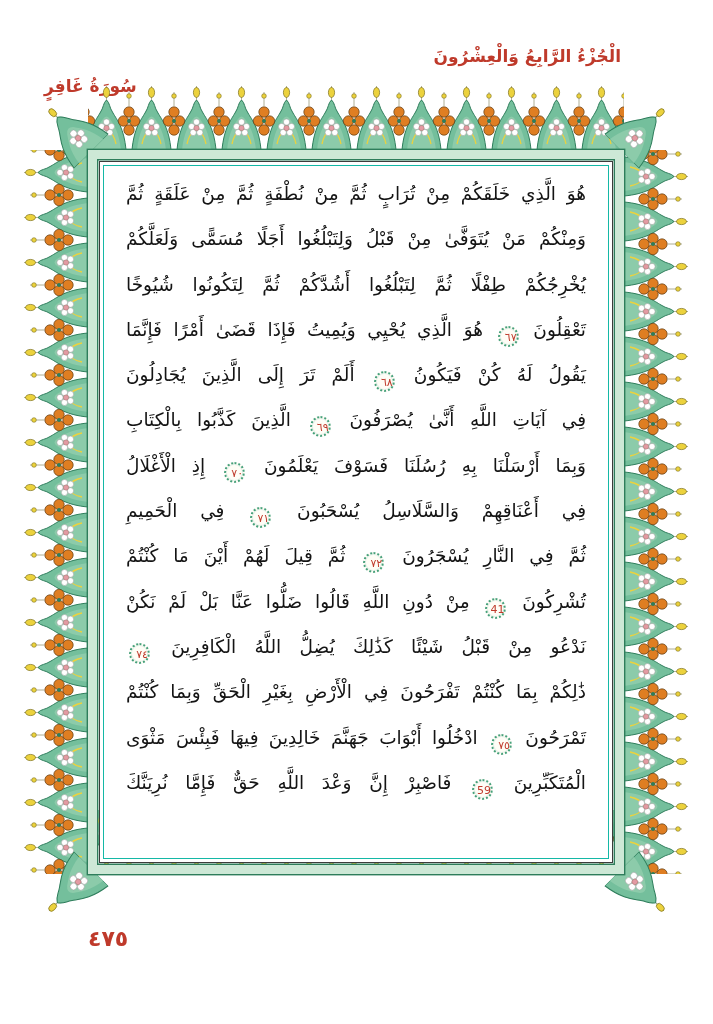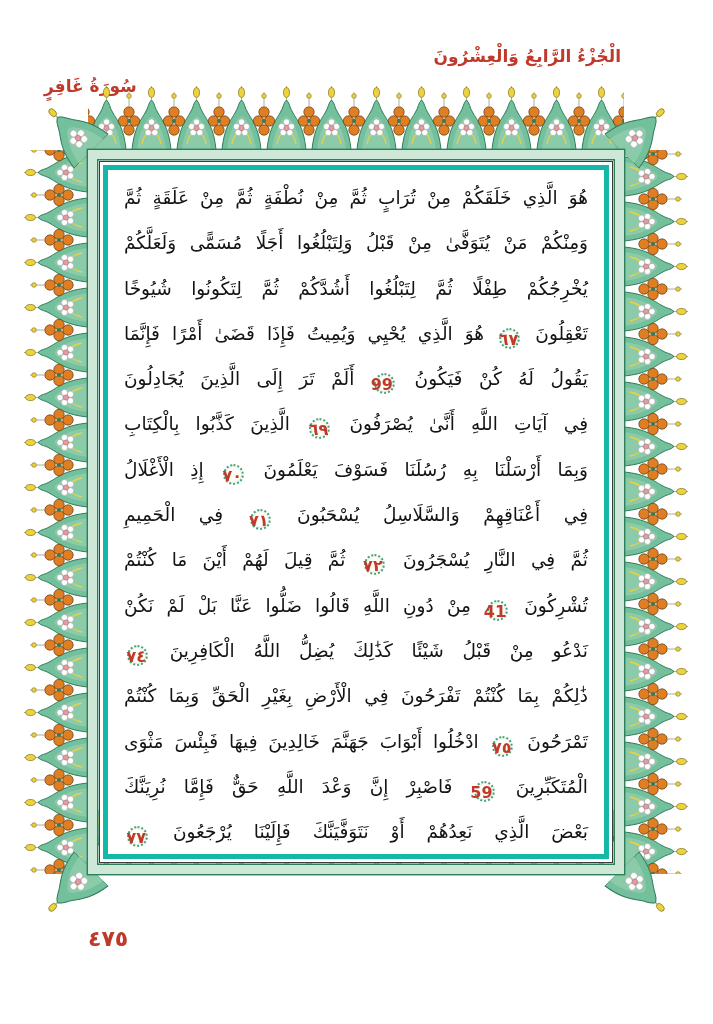--- a/index.html
+++ b/index.html
@@ -21,28 +21,28 @@
   #ornament .corner{position:absolute;width:60px;height:60px;}
 
   
   #edging{position:absolute;left:88px;top:150px;width:536px;height:724px;
     border:9px solid var(--green-light);
     box-shadow:0 0 0 1.4px var(--green-dark), inset 0 0 0 1.4px var(--green-dark);}
 
   
   .frame-outer{position:absolute;left:99px;top:161px;width:514px;height:702px;
     border:1.5px solid #3c3c3c;background:#fff;padding:3px;}
-  .frame-inner{width:100%;height:100%;border:5px solid #14b8a6;padding:5px 16px;overflow:hidden;}
+  .frame-inner{width:100%;height:100%;border:1px solid #14b8a6;padding:5px 22px;overflow:hidden;}
 
   
   .line{direction:rtl;text-align:justify;text-align-last:justify;height:45.3px;line-height:45.3px;
     font-size:18.5px;color:var(--ink);white-space:normal;}
   .medallion{display:inline-block;width:21px;height:21px;border-radius:50%;
     border:2px dotted #46a07a;background:#fffdf6;color:var(--accent-red);
-    font-size:16px;line-height:20px;text-align:center;vertical-align:-5px;margin:0 3px;font-weight:bold;
+    font-size:11px;line-height:20px;text-align:center;vertical-align:-5px;margin:0 3px;font-weight:normal;
     box-shadow:inset 0 0 0 1px #e6f2ea;}
 
   .page-number{position:absolute;left:88px;top:926px;width:536px;text-align:left;
     color:var(--accent-red);font-size:22px;font-weight:bold;}
 </style>
 </head>
 <body>
 
 <div class="page">
   <div class="hdr hdr-right">الْجُزْءُ الرَّابِعُ وَالْعِشْرُونَ</div>
@@ -1798,29 +1798,28 @@
     </div>
   <div id="edging"></div>
 
   <div class="frame-outer">
     <div class="frame-inner">
       <div id="lines">
           <div class="line"><span>هُوَ الَّذِي خَلَقَكُمْ مِنْ تُرَابٍ ثُمَّ مِنْ نُطْفَةٍ ثُمَّ مِنْ عَلَقَةٍ ثُمَّ</span> </div>
           <div class="line"><span>وَمِنْكُمْ مَنْ يُتَوَفَّىٰ مِنْ قَبْلُ وَلِتَبْلُغُوا أَجَلًا مُسَمًّى وَلَعَلَّكُمْ</span> </div>
           <div class="line"><span>يُخْرِجُكُمْ طِفْلًا ثُمَّ لِتَبْلُغُوا أَشُدَّكُمْ ثُمَّ لِتَكُونُوا شُيُوخًا</span> </div>
           <div class="line"><span>تَعْقِلُونَ</span> <span class="medallion">٦٧</span> <span>هُوَ الَّذِي يُحْيِي وَيُمِيتُ فَإِذَا قَضَىٰ أَمْرًا فَإِنَّمَا</span> </div>
-          <div class="line"><span>يَقُولُ لَهُ كُنْ فَيَكُونُ</span> <span class="medallion">99</span> <span>أَلَمْ تَرَ إِلَى الَّذِينَ يُجَادِلُونَ</span> </div>
+          <div class="line"><span>يَقُولُ لَهُ كُنْ فَيَكُونُ</span> <span class="medallion">٦٨</span> <span>أَلَمْ تَرَ إِلَى الَّذِينَ يُجَادِلُونَ</span> </div>
           <div class="line"><span>فِي آيَاتِ اللَّهِ أَنَّىٰ يُصْرَفُونَ</span> <span class="medallion">٦٩</span> <span>الَّذِينَ كَذَّبُوا بِالْكِتَابِ</span> </div>
           <div class="line"><span>وَبِمَا أَرْسَلْنَا بِهِ رُسُلَنَا فَسَوْفَ يَعْلَمُونَ</span> <span class="medallion">٧٠</span> <span>إِذِ الْأَغْلَالُ</span> </div>
           <div class="line"><span>فِي أَعْنَاقِهِمْ وَالسَّلَاسِلُ يُسْحَبُونَ</span> <span class="medallion">٧١</span> <span>فِي الْحَمِيمِ</span> </div>
           <div class="line"><span>ثُمَّ فِي النَّارِ يُسْجَرُونَ</span> <span class="medallion">٧٢</span> <span>ثُمَّ قِيلَ لَهُمْ أَيْنَ مَا كُنْتُمْ</span> </div>
           <div class="line"><span>تُشْرِكُونَ</span> <span class="medallion">41</span> <span>مِنْ دُونِ اللَّهِ قَالُوا ضَلُّوا عَنَّا بَلْ لَمْ نَكُنْ</span> </div>
           <div class="line"><span>نَدْعُو مِنْ قَبْلُ شَيْئًا كَذَٰلِكَ يُضِلُّ اللَّهُ الْكَافِرِينَ</span> <span class="medallion">٧٤</span> </div>
           <div class="line"><span>ذَٰلِكُمْ بِمَا كُنْتُمْ تَفْرَحُونَ فِي الْأَرْضِ بِغَيْرِ الْحَقِّ وَبِمَا كُنْتُمْ</span> </div>
           <div class="line"><span>تَمْرَحُونَ</span> <span class="medallion">٧٥</span> <span>ادْخُلُوا أَبْوَابَ جَهَنَّمَ خَالِدِينَ فِيهَا فَبِئْسَ مَثْوَى</span> </div>
           <div class="line"><span>الْمُتَكَبِّرِينَ</span> <span class="medallion">59</span> <span>فَاصْبِرْ إِنَّ وَعْدَ اللَّهِ حَقٌّ فَإِمَّا نُرِيَنَّكَ</span> </div>
-          <div class="line"><span>بَعْضَ الَّذِي نَعِدُهُمْ أَوْ نَتَوَفَّيَنَّكَ فَإِلَيْنَا يُرْجَعُونَ</span> <span class="medallion">٧٧</span> </div>
         </div>
     </div>
   </div>
 
   <div class="page-number">٤٧٥</div>
 </div>
 
 </body></html>

